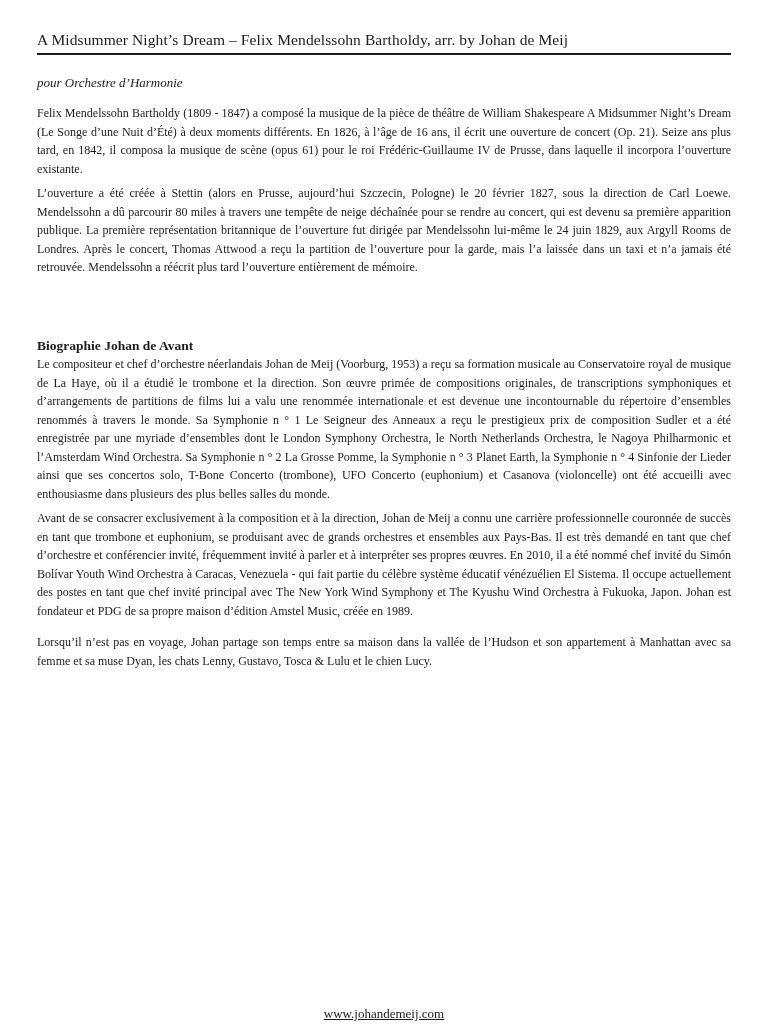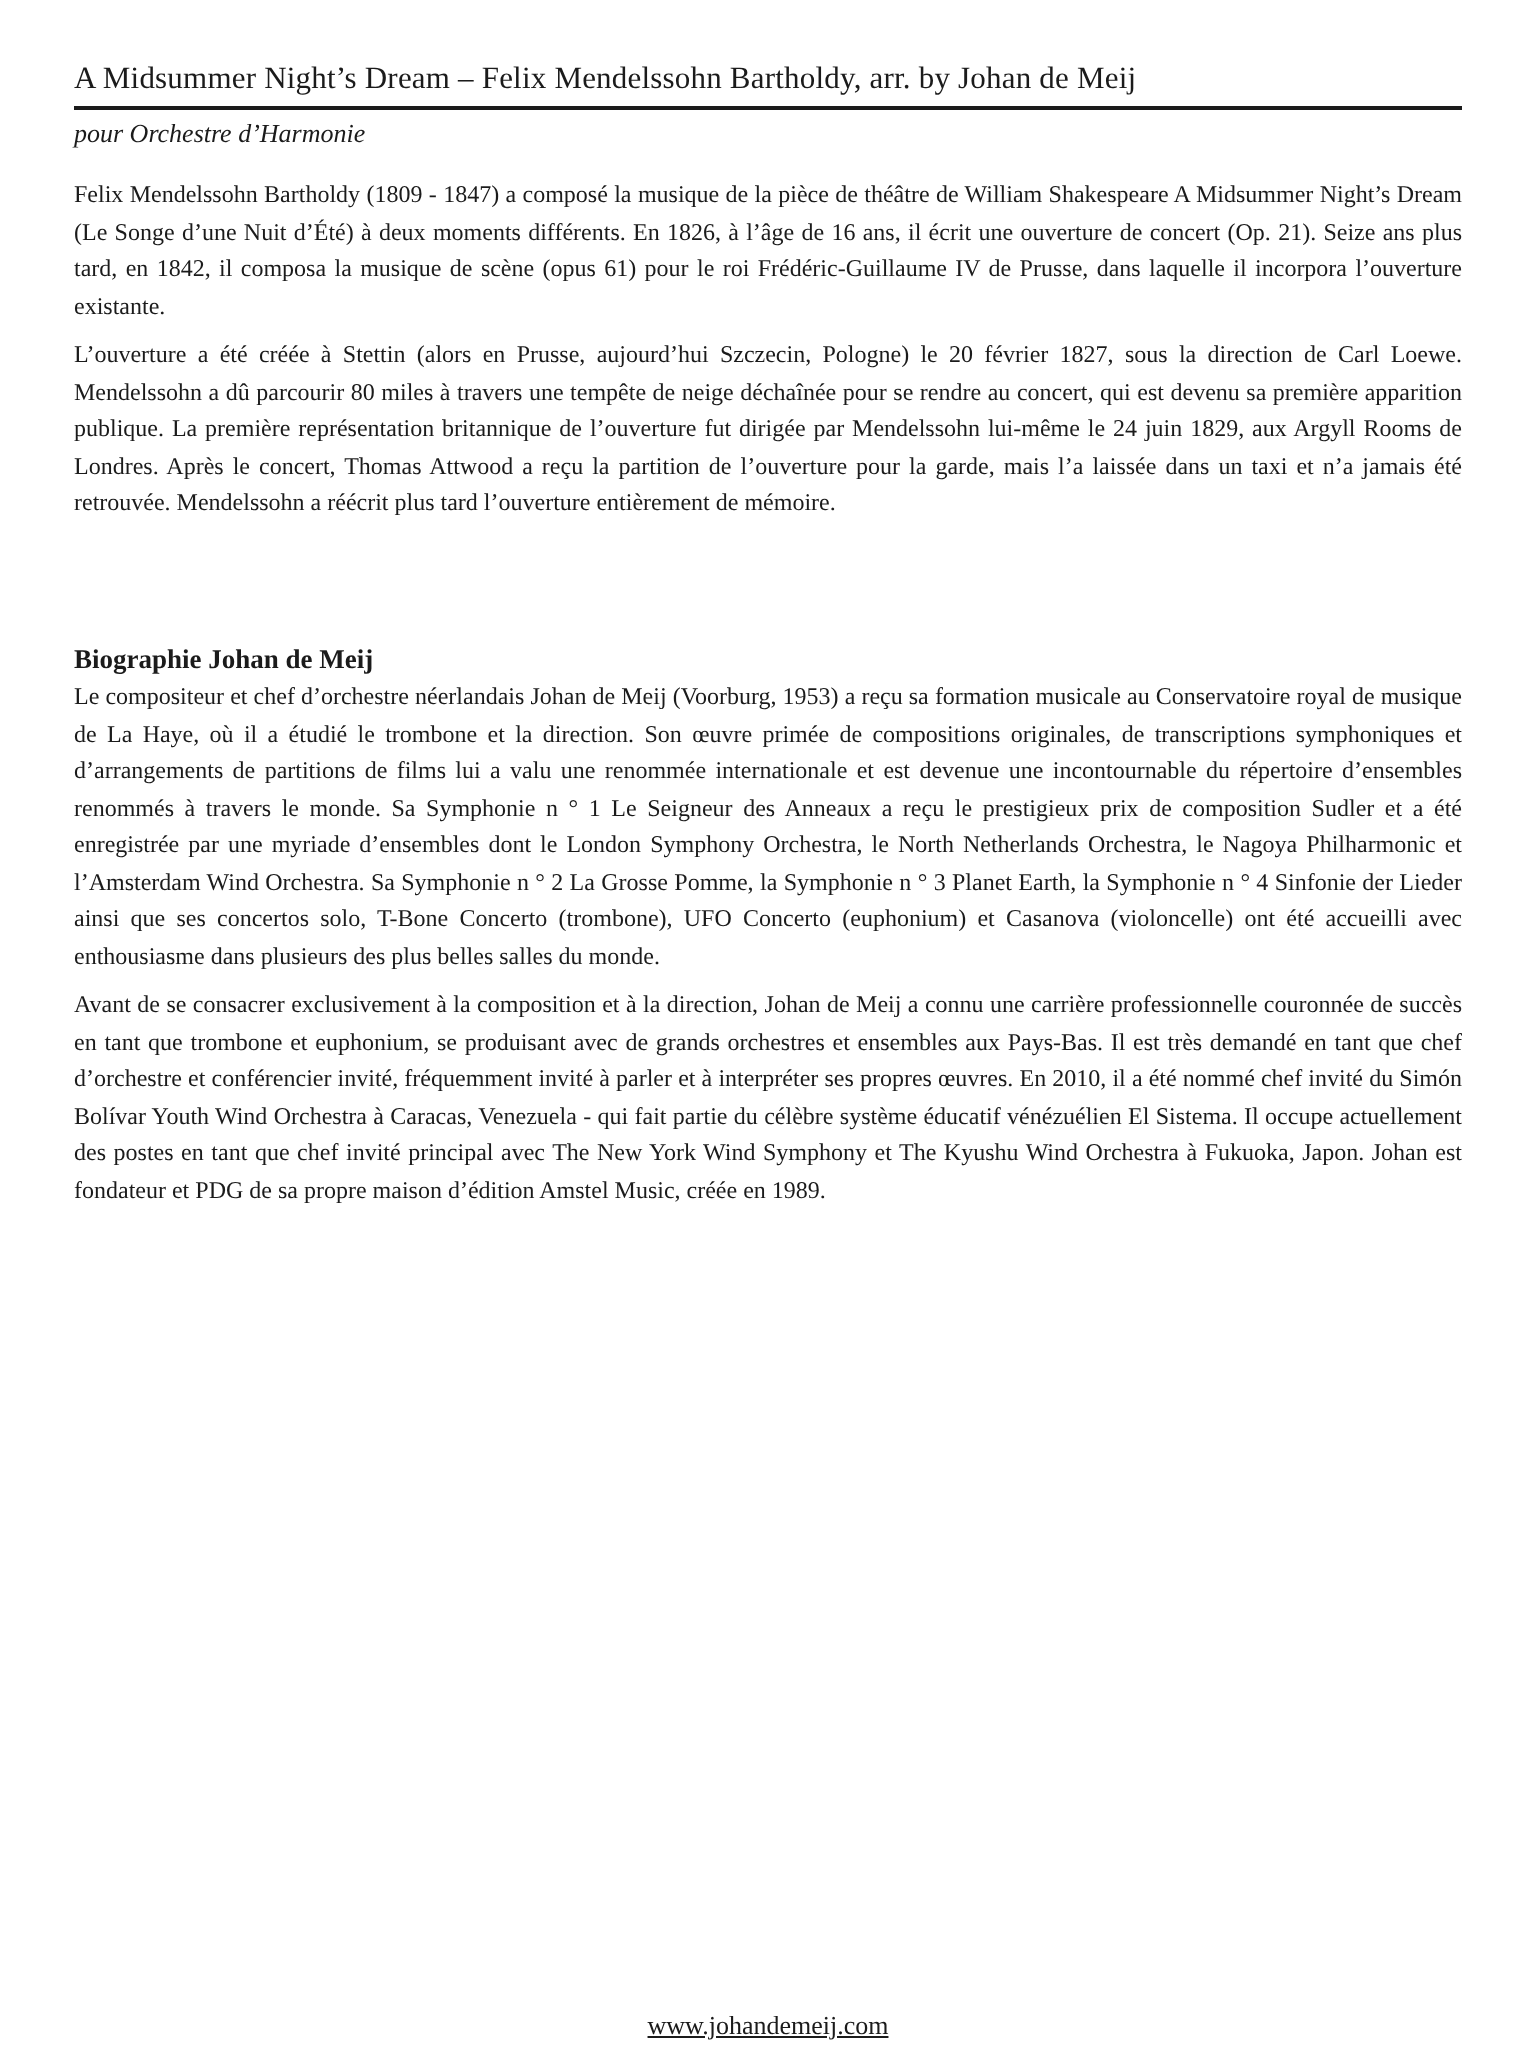--- a/index.html
+++ b/index.html
@@ -26,21 +26,21 @@
     margin: 0;
     padding-bottom: 4px;
     border-bottom: 2px solid #1b1b1b;
     letter-spacing: 0.1px;
     white-space: nowrap;
   }
   .doc-subtitle {
     font-style: italic;
     font-size: 13px;
     line-height: 19px;
-    margin-top: 2px;
+    margin-top: 18px;
   }
   .program-note { margin-top: 12px; }
   .body-text p {
     font-size: 12px;
     line-height: 18.5px;
     text-align: justify;
     margin: 0 0 6px 0;
   }
   .bio-heading {
     font-size: 13.5px;
@@ -72,22 +72,23 @@
     <h1 class="doc-title">A Midsummer Night’s Dream – Felix Mendelssohn Bartholdy, arr. by Johan de Meij</h1>
     <div class="doc-subtitle">pour Orchestre d’Harmonie</div>
   </header>
 
   <section class="body-text program-note">
     <p>Felix Mendelssohn Bartholdy (1809 - 1847) a composé la musique de la pièce de théâtre de William Shakespeare A Midsummer Night’s Dream (Le Songe d’une Nuit d’Été) à deux moments différents. En 1826, à l’âge de 16 ans, il écrit une ouverture de concert (Op. 21). Seize ans plus tard, en 1842, il composa la musique de scène (opus 61) pour le roi Frédéric-Guillaume IV de Prusse, dans laquelle il incorpora l’ouverture existante.</p>
     <p>L’ouverture a été créée à Stettin (alors en Prusse, aujourd’hui Szczecin, Pologne) le 20 février 1827, sous la direction de Carl Loewe. Mendelssohn a dû parcourir 80 miles à travers une tempête de neige déchaînée pour se rendre au concert, qui est devenu sa première apparition publique. La première représentation britannique de l’ouverture fut dirigée par Mendelssohn lui-même le 24 juin 1829, aux Argyll Rooms de Londres. Après le concert, Thomas Attwood a reçu la partition de l’ouverture pour la garde, mais l’a laissée dans un taxi et n’a jamais été retrouvée. Mendelssohn a réécrit plus tard l’ouverture entièrement de mémoire.</p>
   </section>
 
   <section class="body-text">
-    <h2 class="bio-heading">Biographie Johan de Meij</h2>
+    <h2 class="bio-heading">Biographie Johan de Avant</h2>
     <p>Le compositeur et chef d’orchestre néerlandais Johan de Meij (Voorburg, 1953) a reçu sa formation musicale au Conservatoire royal de musique de La Haye, où il a étudié le trombone et la direction. Son œuvre primée de compositions originales, de transcriptions symphoniques et d’arrangements de partitions de films lui a valu une renommée internationale et est devenue une incontournable du répertoire d’ensembles renommés à travers le monde. Sa Symphonie n ° 1 Le Seigneur des Anneaux a reçu le prestigieux prix de composition Sudler et a été enregistrée par une myriade d’ensembles dont le London Symphony Orchestra, le North Netherlands Orchestra, le Nagoya Philharmonic et l’Amsterdam Wind Orchestra. Sa Symphonie n ° 2 La Grosse Pomme, la Symphonie n ° 3 Planet Earth, la Symphonie n ° 4 Sinfonie der Lieder ainsi que ses concertos solo, T-Bone Concerto (trombone), UFO Concerto (euphonium) et Casanova (violoncelle) ont été accueilli avec enthousiasme dans plusieurs des plus belles salles du monde.</p>
     <p>Avant de se consacrer exclusivement à la composition et à la direction, Johan de Meij a connu une carrière professionnelle couronnée de succès en tant que trombone et euphonium, se produisant avec de grands orchestres et ensembles aux Pays-Bas. Il est très demandé en tant que chef d’orchestre et conférencier invité, fréquemment invité à parler et à interpréter ses propres œuvres. En 2010, il a été nommé chef invité du Simón Bolívar Youth Wind Orchestra à Caracas, Venezuela - qui fait partie du célèbre système éducatif vénézuélien El Sistema. Il occupe actuellement des postes en tant que chef invité principal avec The New York Wind Symphony et The Kyushu Wind Orchestra à Fukuoka, Japon. Johan est fondateur et PDG de sa propre maison d’édition Amstel Music, créée en 1989.</p>
+    <p class="extra-gap">Lorsqu’il n’est pas en voyage, Johan partage son temps entre sa maison dans la vallée de l’Hudson et son appartement à Manhattan avec sa femme et sa muse Dyan, les chats Lenny, Gustavo, Tosca &amp; Lulu et le chien Lucy.</p>
   </section>
 
   <footer class="doc-footer">
     <a>www.johandemeij.com</a>
   </footer>
 
 </div>
 
 </body></html>

